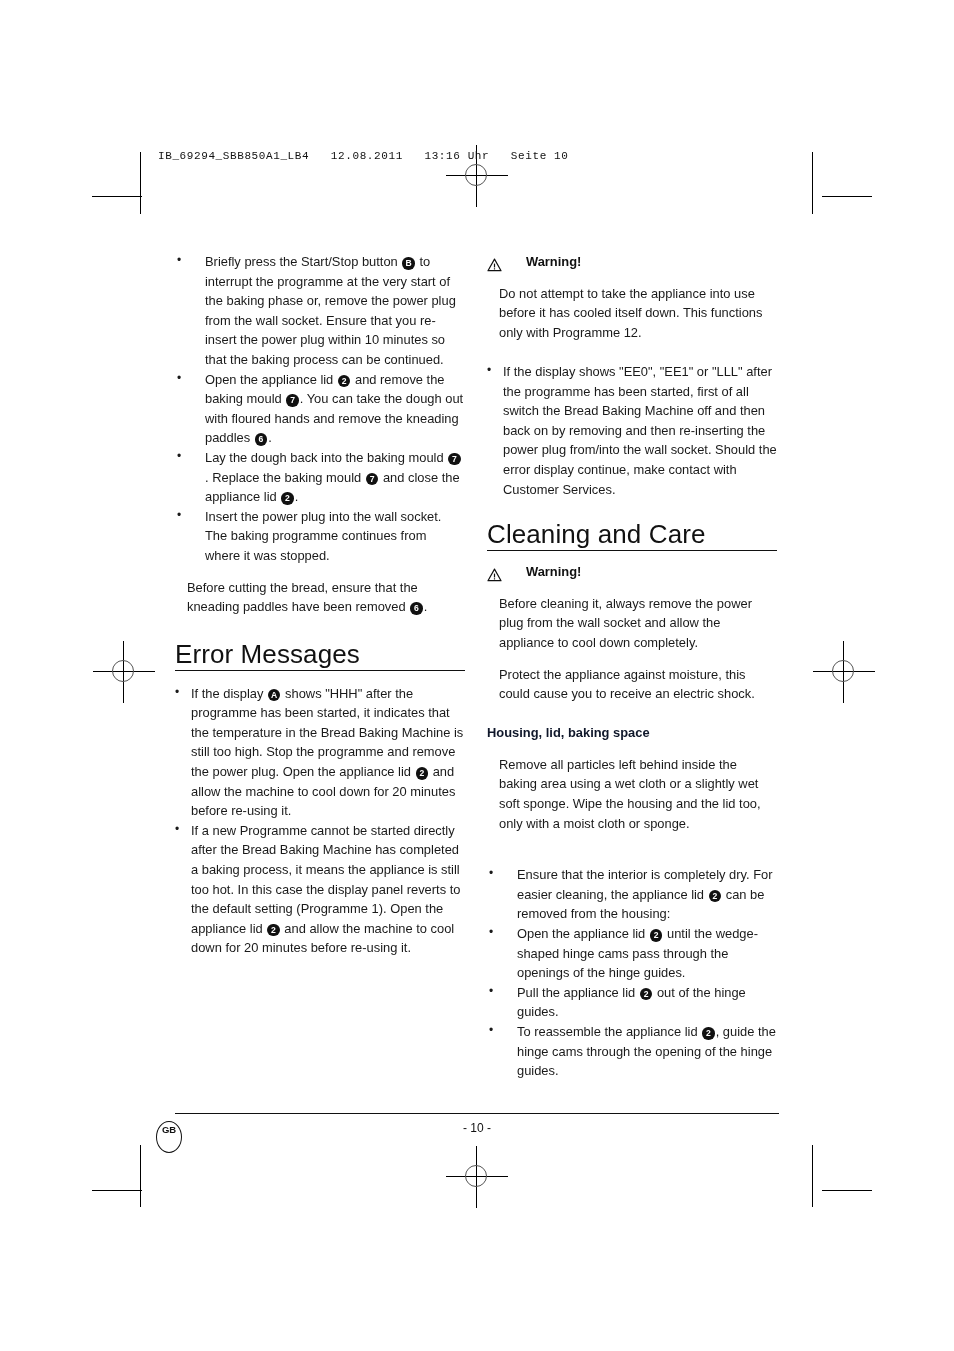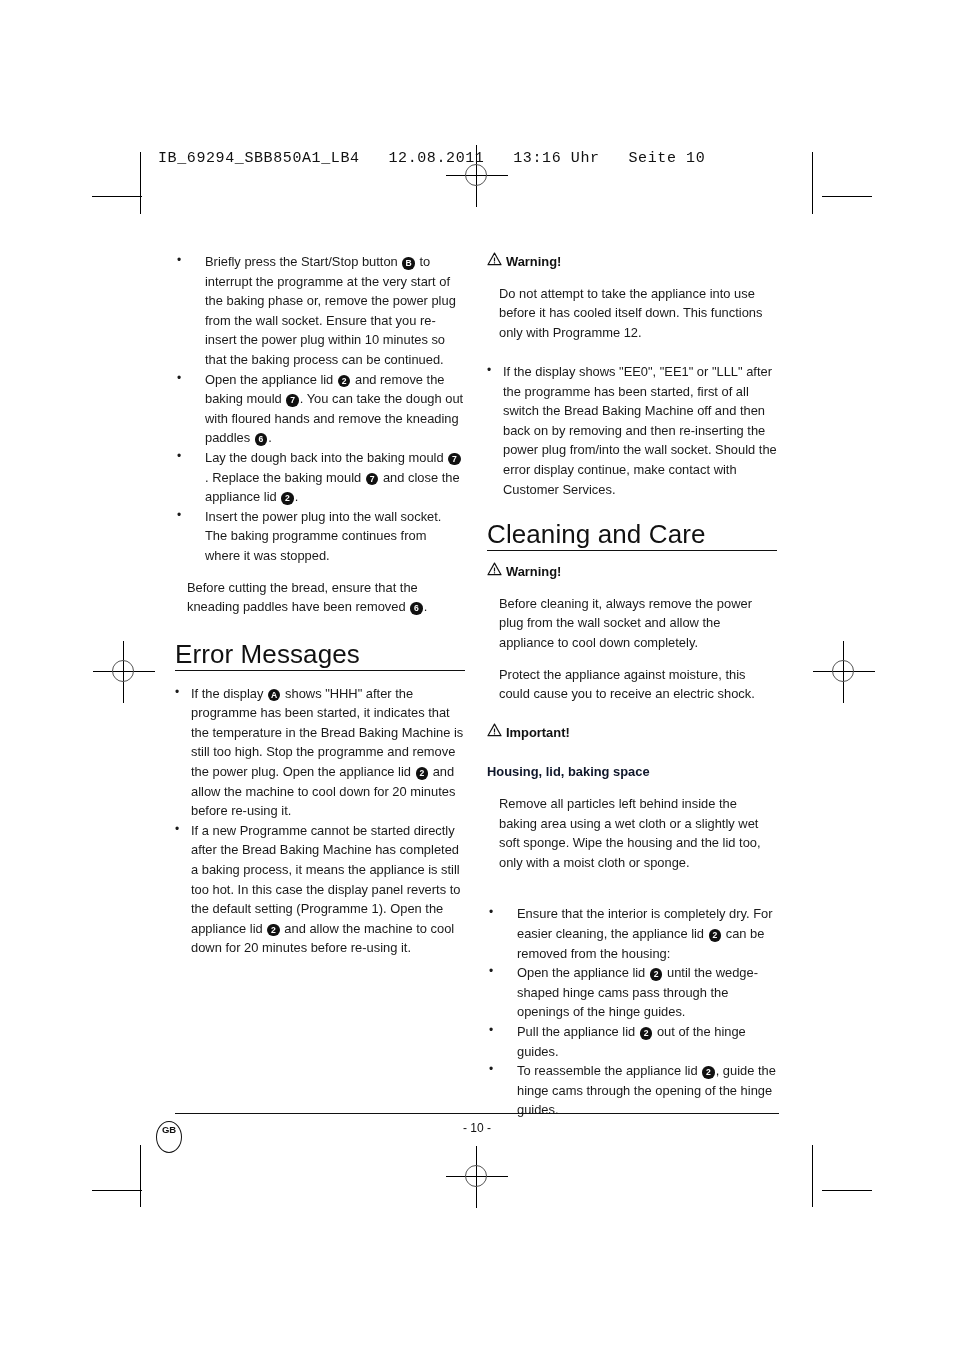--- a/index.html
+++ b/index.html
@@ -62,21 +62,21 @@
     height: 62px;
     background: #000;
   }
 
   
   .file-header {
     position: absolute;
     left: 158px;
     top: 150px;
     font-family: "Liberation Mono", monospace;
-    font-size: 15px;
+    font-size: 11px;
     letter-spacing: 0.6px;
     color: #111;
     white-space: pre;
     text-align: center;
   }
 
   
   .col {
     position: absolute;
     top: 252px;
@@ -141,22 +141,22 @@
     margin: 0;
     font-size: 12.9px;
     font-weight: bold;
     line-height: 19.6px;
     color: #0f172a;
   }
 
   
   .notice-label {
     display: flex;
-    align-items: flex-start;
-    gap: 4px;
+    align-items: flex-end;
+    gap: 24px;
     line-height: 19.6px;
   }
   .notice-label .tri {
     display: inline-block;
     width: 15px;
     height: 14px;
     flex: 0 0 auto;
   }
   .notice-label .txt {
     font-weight: bold;
@@ -308,30 +308,20 @@
         </svg>
       </span>
       <span class="txt">Warning!</span>
     </div>
 
     <p class="para">Before cleaning it, always remove the power plug from the wall socket and allow the appliance to cool down completely.</p>
 
     <p class="para">Protect the appliance against moisture, this could cause you to receive an electric shock.</p>
 
 
-    <div class="notice-label" style="margin-top:19.6px;">
-      <span class="tri">
-        <svg viewBox="0 0 16 15" width="15" height="14" aria-hidden="true">
-          <path d="M8 1.2 L15 13.6 L1 13.6 Z" fill="none" stroke="#111" stroke-width="1.25" stroke-linejoin="round"></path>
-          <rect x="7.35" y="6.0" width="1.3" height="4.1" fill="#111"></rect>
-          <rect x="7.35" y="11.0" width="1.3" height="1.3" fill="#111"></rect>
-        </svg>
-      </span>
-      <span class="txt">Important!</span>
-    </div>
 
 
     <h3 class="subhead" style="margin-top:19.6px;">Housing, lid, baking space</h3>
 
     <p class="para">Remove all particles left behind inside the baking area using a wet cloth or a slightly wet soft sponge. Wipe the housing and the lid too, only with a moist cloth or sponge.</p>
 
     <ul class="bullets" style="margin-top:32px;">
         <li>Ensure that the interior is completely dry. For easier cleaning, the appliance lid <span class="ref">2</span> can be removed from the housing:</li>
         <li>Open the appliance lid <span class="ref">2</span> until the wedge-shaped hinge cams pass through the openings of the hinge guides.</li>
         <li>Pull the appliance lid <span class="ref">2</span> out of the hinge guides.</li>

